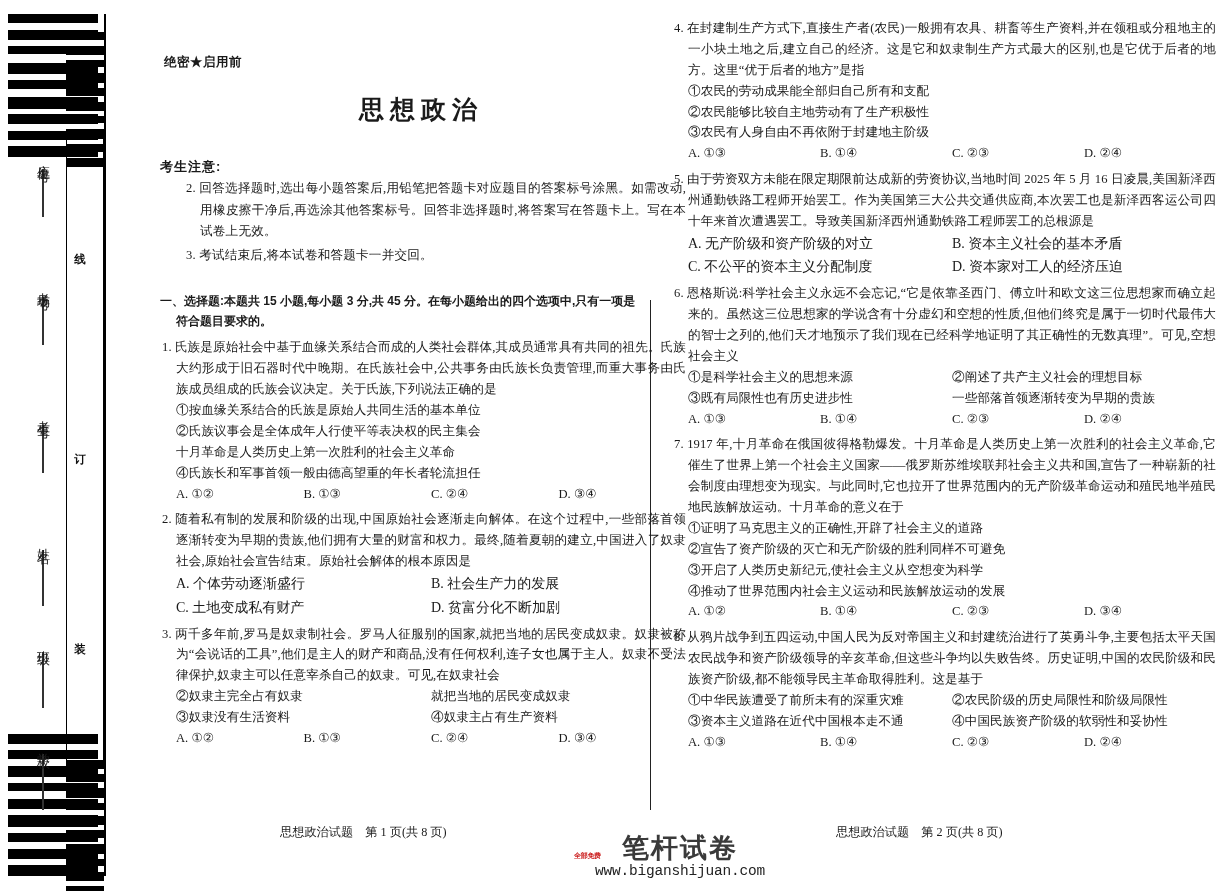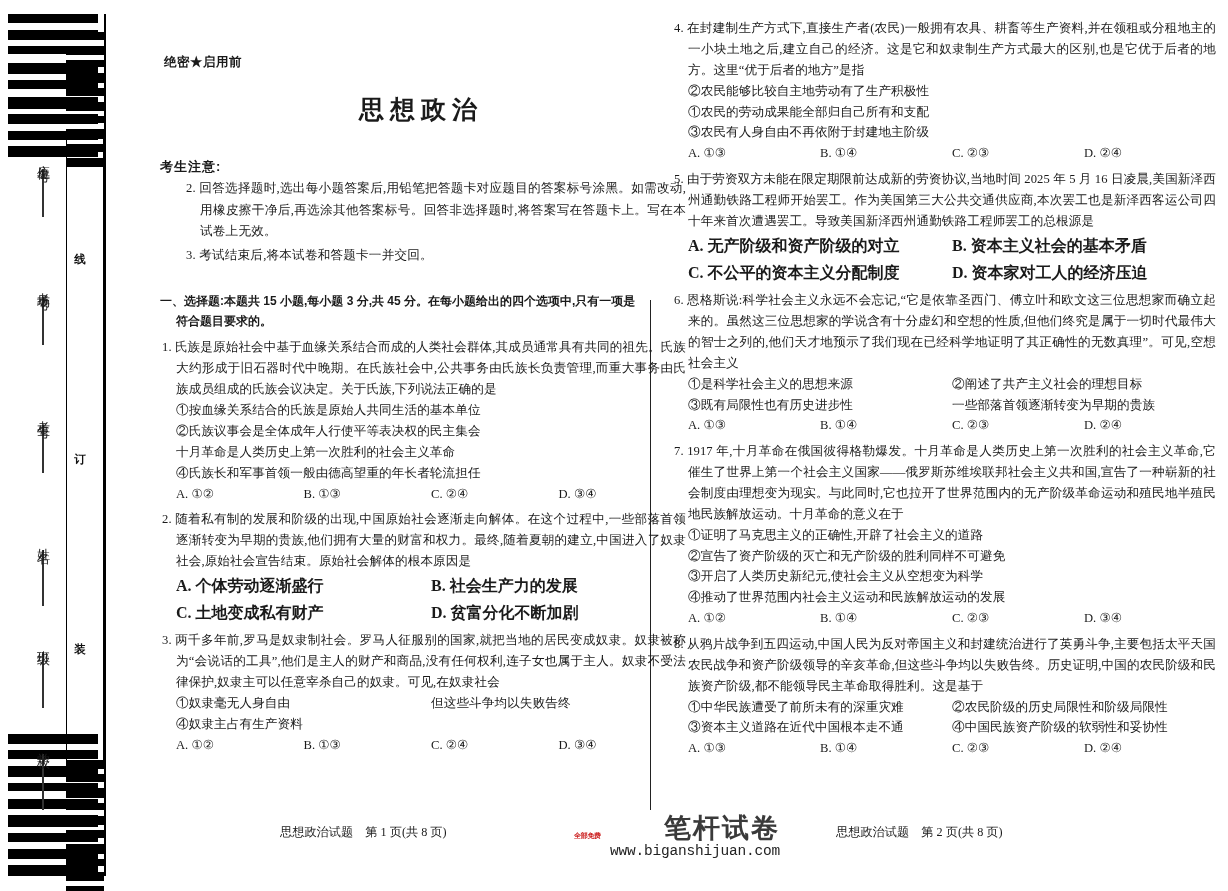--- a/index.html
+++ b/index.html
@@ -73,29 +73,29 @@
   .sec-head .cont{display:block;margin-left:16px;}
 
   .q{margin:4px 0 0 4px;}
   .q-body{font-size:12.6px;line-height:1.66;text-align:justify;
           text-indent:-14px;padding-left:16px;letter-spacing:0.1px;}
   .q-sub{font-size:12.6px;line-height:1.66;padding-left:16px;letter-spacing:0.1px;}
   .sub2{display:flex;}
   .sub2 > span{flex:0 0 50%;}
   .opts{display:flex;font-size:12.6px;line-height:1.72;padding-left:16px;}
   .opts span{flex:0 0 25%;}
-  .opts2{display:flex;flex-wrap:wrap;font-size:16px;line-height:1.7;padding-left:16px;font-weight:bold;}
+  .opts2{display:flex;flex-wrap:wrap;font-size:14px;line-height:1.7;padding-left:16px;}
   .opts2 span{flex:0 0 50%;}
 
   
   .footer{position:absolute;bottom:38px;font-size:12.2px;white-space:nowrap;}
   .footer-left{left:168px;}
   .footer-right{left:724px;}
 
-  .watermark{position:absolute;left:468px;bottom:20px;width:200px;text-align:right;}
+  .watermark{position:absolute;left:468px;bottom:0;width:200px;text-align:center;}
   .wm-cn{font-size:27px;font-weight:bold;color:#3a3a3a;letter-spacing:2px;
          font-family:"Liberation Sans",sans-serif;line-height:1;}
   .wm-free{position:absolute;left:-6px;top:17px;font-size:7px;color:#cc2222;
            font-weight:bold;font-family:"Liberation Sans",sans-serif;letter-spacing:-0.3px;}
   .wm-url{font-size:14.5px;color:#222;font-family:"Liberation Mono","DejaVu Sans Mono",monospace;
           letter-spacing:-0.2px;margin-top:1px;}
 </style>
 </head>
 <body>
 
@@ -218,42 +218,43 @@
             <div class="opts2">
               <span>A. 个体劳动逐渐盛行</span>
               <span>B. 社会生产力的发展</span>
               <span>C. 土地变成私有财产</span>
               <span>D. 贫富分化不断加剧</span>
             </div>
           </div>
           <div class="q">
             <div class="q-body">3. 两千多年前,罗马是奴隶制社会。罗马人征服别的国家,就把当地的居民变成奴隶。奴隶被称为“会说话的工具”,他们是主人的财产和商品,没有任何权利,连子女也属于主人。奴隶不受法律保护,奴隶主可以任意宰杀自己的奴隶。可见,在奴隶社会</div>
             <div class="q-sub sub2">
-              <span>①奴隶毫无人身自由</span>
-              <span>但这些斗争均以失败告终</span>
-            </div>
-            <div class="q-sub sub2">
+              <span>②奴隶主完全占有奴隶</span>
+              <span>就把当地的居民变成奴隶</span>
+            </div>
+            <div class="q-sub sub2">
+              <span>③奴隶没有生活资料</span>
               <span>④奴隶主占有生产资料</span>
             </div>
             <div class="opts">
               <span>A. ①②</span>
               <span>B. ①③</span>
               <span>C. ②④</span>
               <span>D. ③④</span>
             </div>
           </div>
         </div>
     </div>
 
     <div class="col col-right">
       <div id="colRightQs">
           <div class="q">
             <div class="q-body">4. 在封建制生产方式下,直接生产者(农民)一般拥有农具、耕畜等生产资料,并在领租或分租地主的一小块土地之后,建立自己的经济。这是它和奴隶制生产方式最大的区别,也是它优于后者的地方。这里“优于后者的地方”是指</div>
+            <div class="q-sub">①农民的劳动成果能全部归自己所有和支配</div>
             <div class="q-sub">②农民能够比较自主地劳动有了生产积极性</div>
-            <div class="q-sub">①农民的劳动成果能全部归自己所有和支配</div>
             <div class="q-sub">③农民有人身自由不再依附于封建地主阶级</div>
             <div class="opts">
               <span>A. ①③</span>
               <span>B. ①④</span>
               <span>C. ②③</span>
               <span>D. ②④</span>
             </div>
           </div>
           <div class="q">
             <div class="q-body">5. 由于劳资双方未能在限定期限前达成新的劳资协议,当地时间 2025 年 5 月 16 日凌晨,美国新泽西州通勤铁路工程师开始罢工。作为美国第三大公共交通供应商,本次罢工也是新泽西客运公司四十年来首次遭遇罢工。导致美国新泽西州通勤铁路工程师罢工的总根源是</div>

